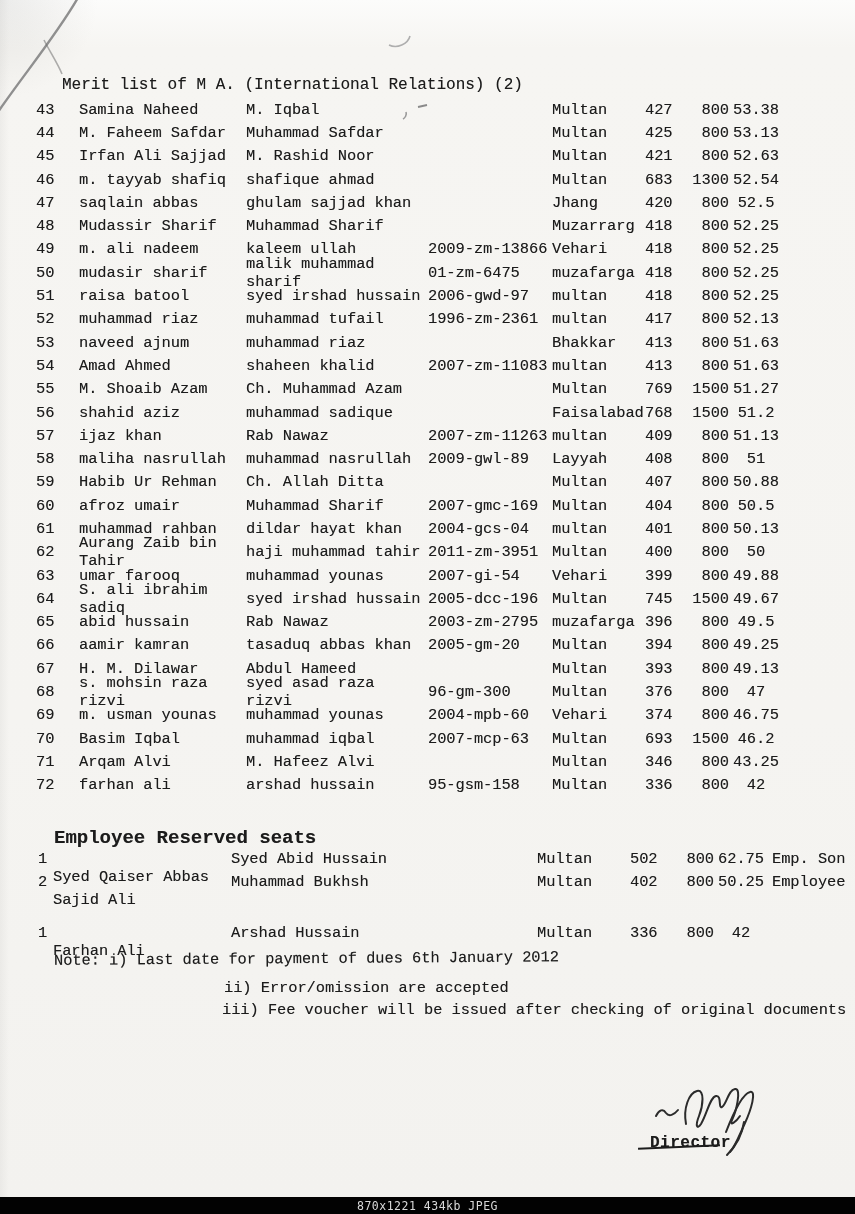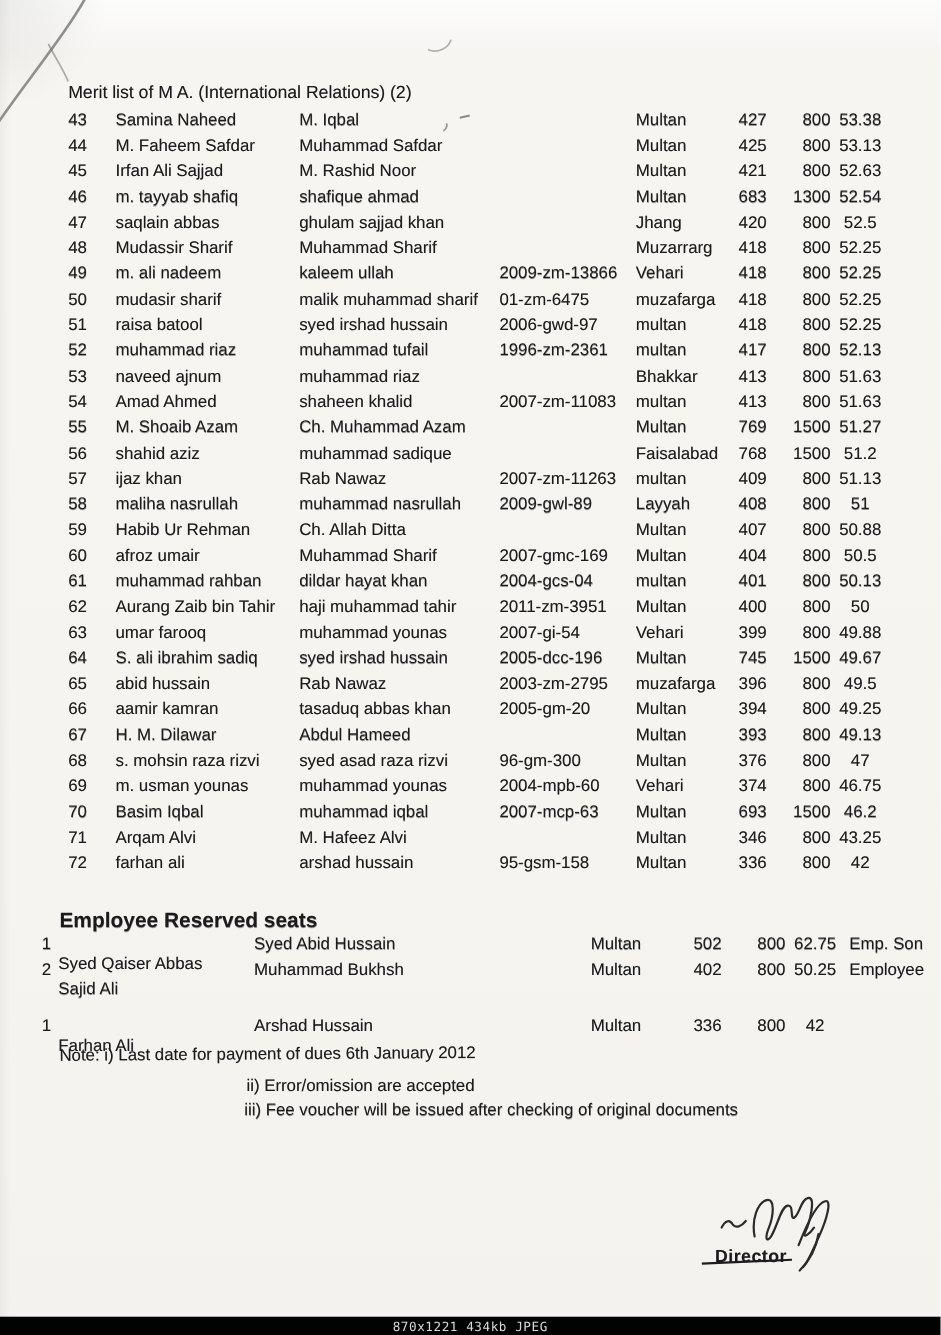--- a/index.html
+++ b/index.html
@@ -10,36 +10,37 @@
   }
   .page{position:absolute;left:0;top:0;width:855px;height:1214px;}
   
   .paper{
     position:absolute;left:0;top:0;width:855px;height:1197px;
     background:
       radial-gradient(140px 140px at 0px 0px, rgba(160,160,158,0.18), rgba(160,160,158,0) 70%),
       linear-gradient(90deg, rgba(170,170,168,0.12), rgba(170,170,168,0) 9px),
       linear-gradient(180deg,#fcfcfb 0%, #f6f5f2 4%, #f5f4f1 60%, #f3f2ef 100%);
     color:#1b1b1b;
+    font-family:Liberation Mono, monospace;
   }
   .paper *{text-shadow:0.2px 0.2px 0.35px rgba(35,35,35,0.45);}
   
   .abs{position:absolute;white-space:nowrap;}
   .doc-title{left:62px;top:76px;font-size:16px;}
   
   .table{position:absolute;left:0;width:855px;}
   .table .row{display:flex;align-items:center;box-sizing:border-box;}
   .table--merit{top:98px;}
   .table--merit .row{height:23.3px;padding-left:36px;font-size:15.3px;}
   .table--emp{top:848px;}
   .table--emp .row{height:22.5px;padding-left:38px;font-size:15.3px;}
   .table--wait{top:922px;}
   .table--wait .row{height:22.5px;padding-left:38px;font-size:15.3px;}
   .c{display:block;box-sizing:border-box;flex:none;overflow:visible;}
-  .table--merit .c-num{width:28px;margin-left:26px;}
+  .table--merit .c-num{width:28px;}
   .table--merit .c-name{width:167px;margin-left:15px;}
   .table--emp .c-num,.table--wait .c-num{width:15px;}
   .table--emp .c-name,.table--wait .c-name{width:178px;margin-top:36px;}
   .c-father{width:182px;}
   .c-reg{width:124px;}
   .c-district{width:93px;}
   .c-obtained{width:26px;text-align:right;}
   .c-total{width:58px;text-align:right;}
   .c-percent{width:54px;text-align:center;}
   .c-remark{flex:1 1 auto;padding-left:4px;}

